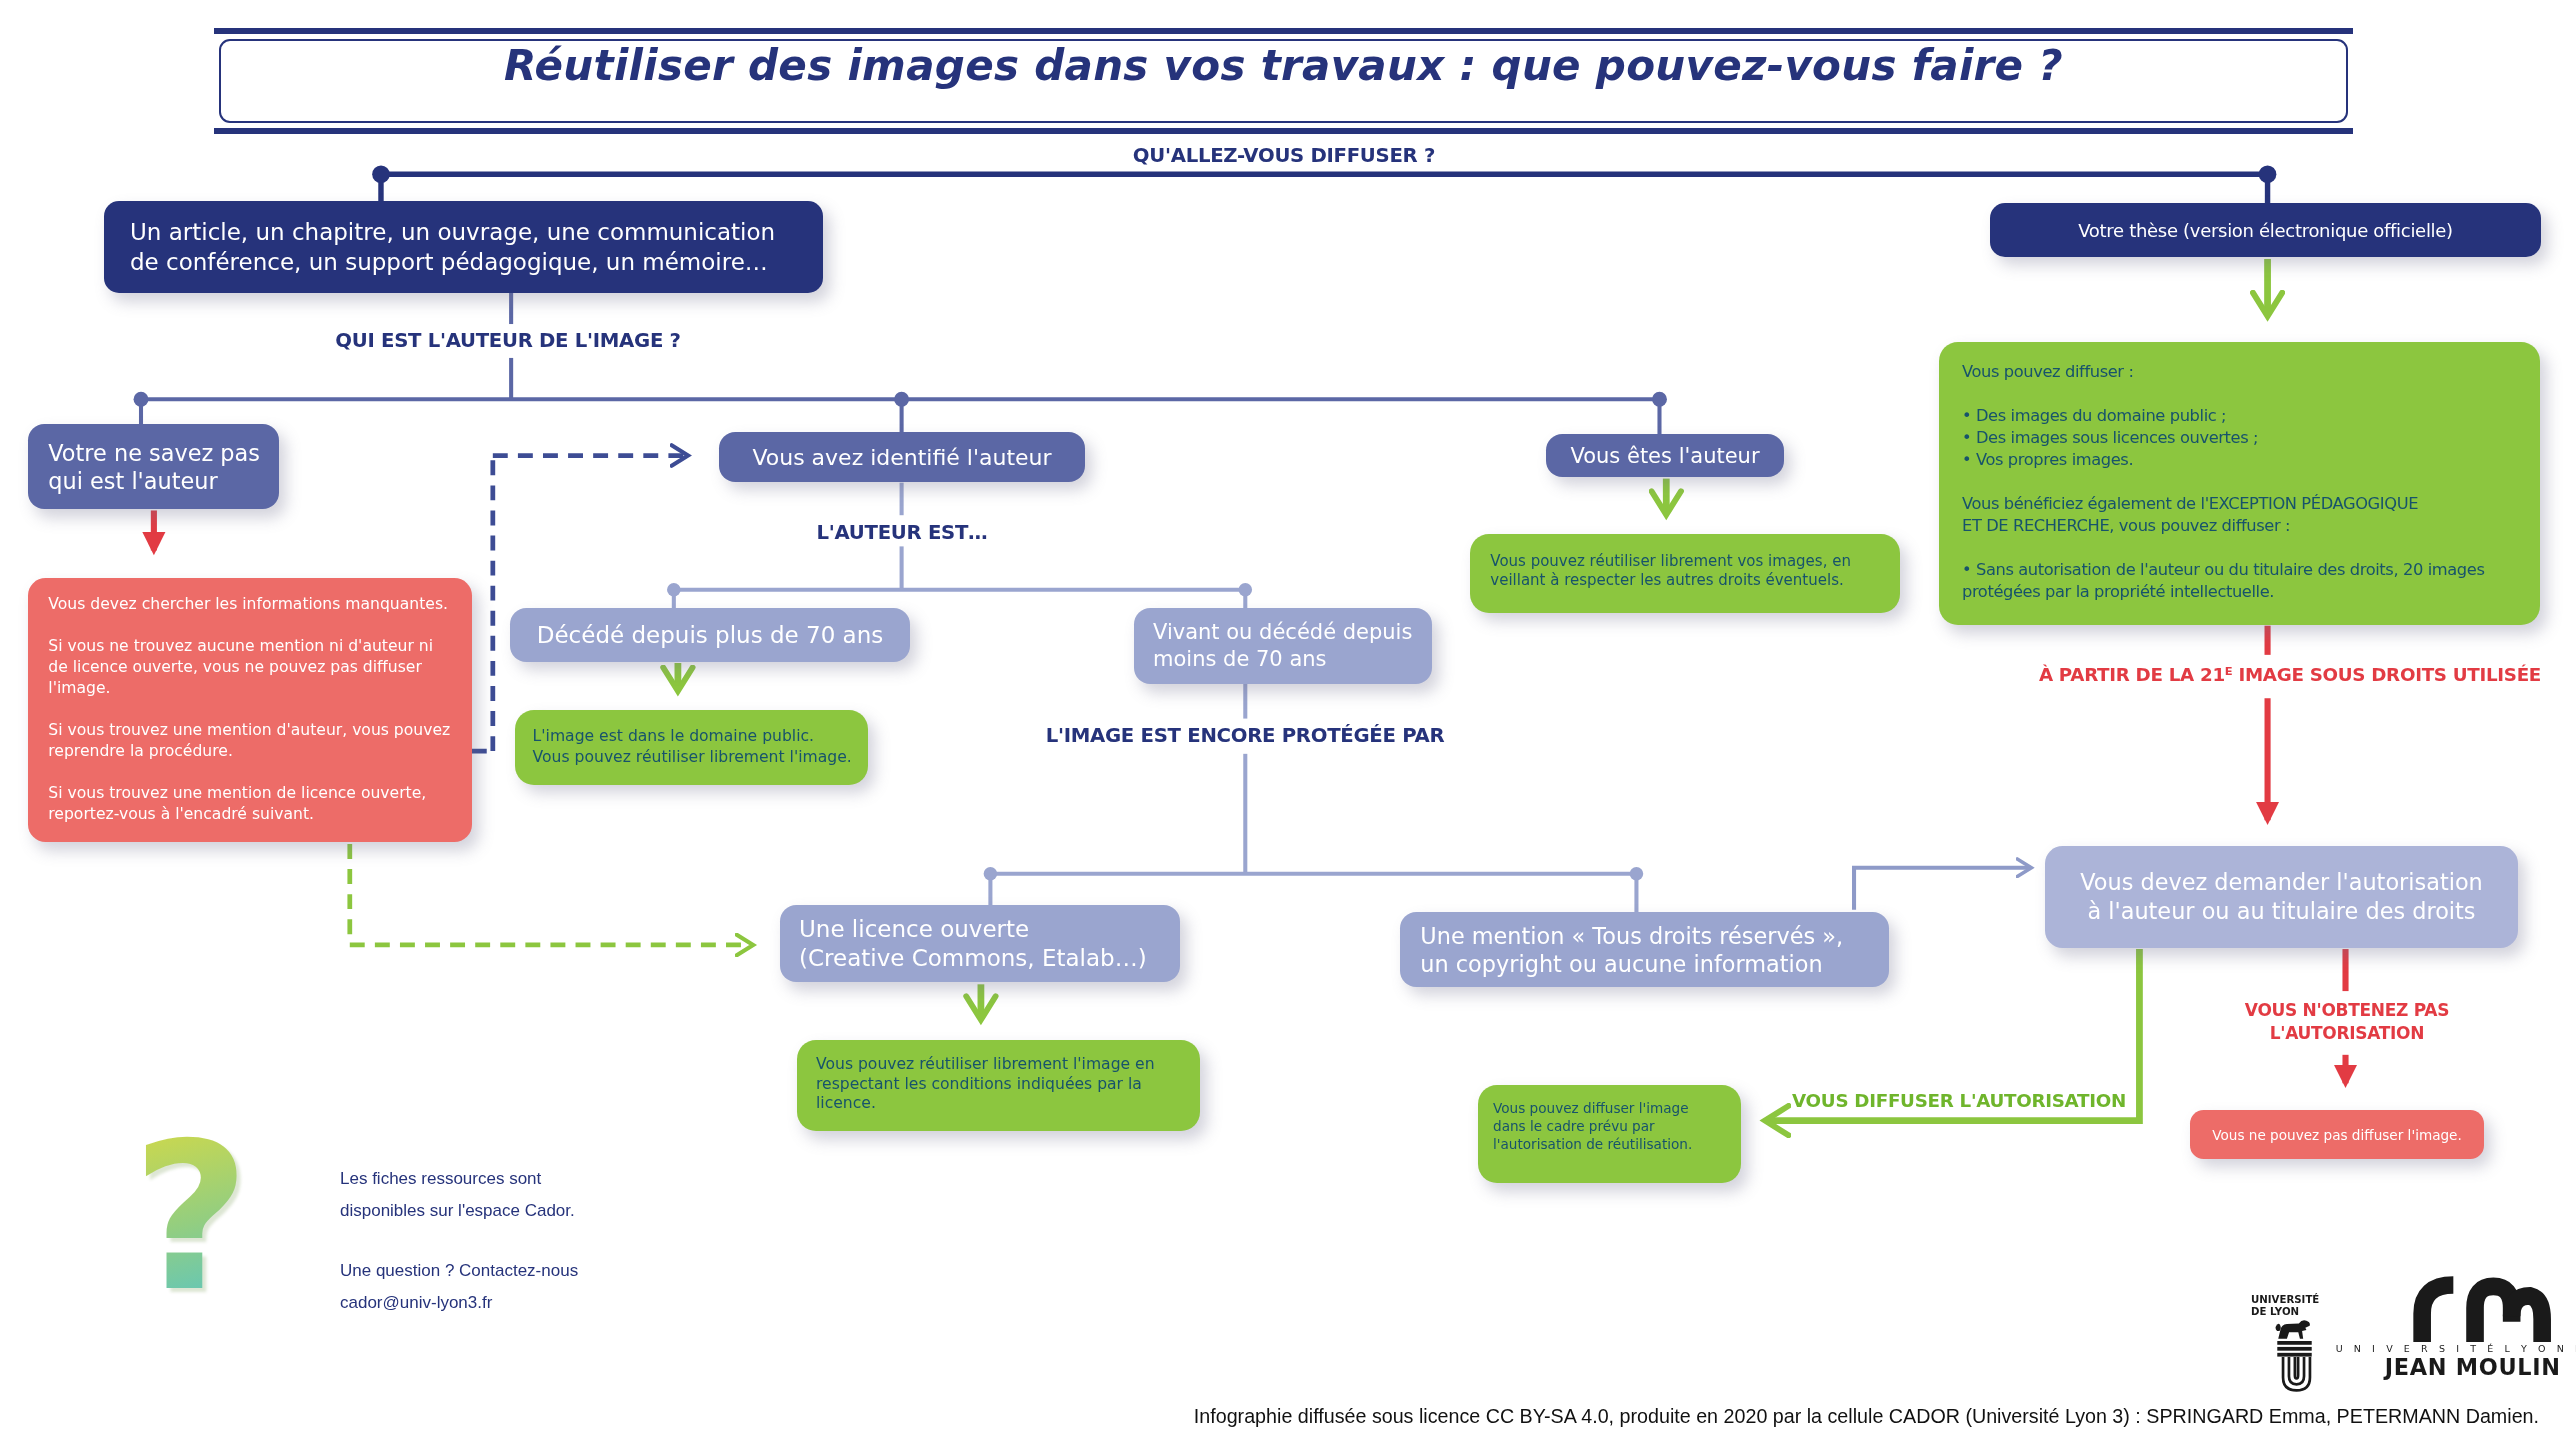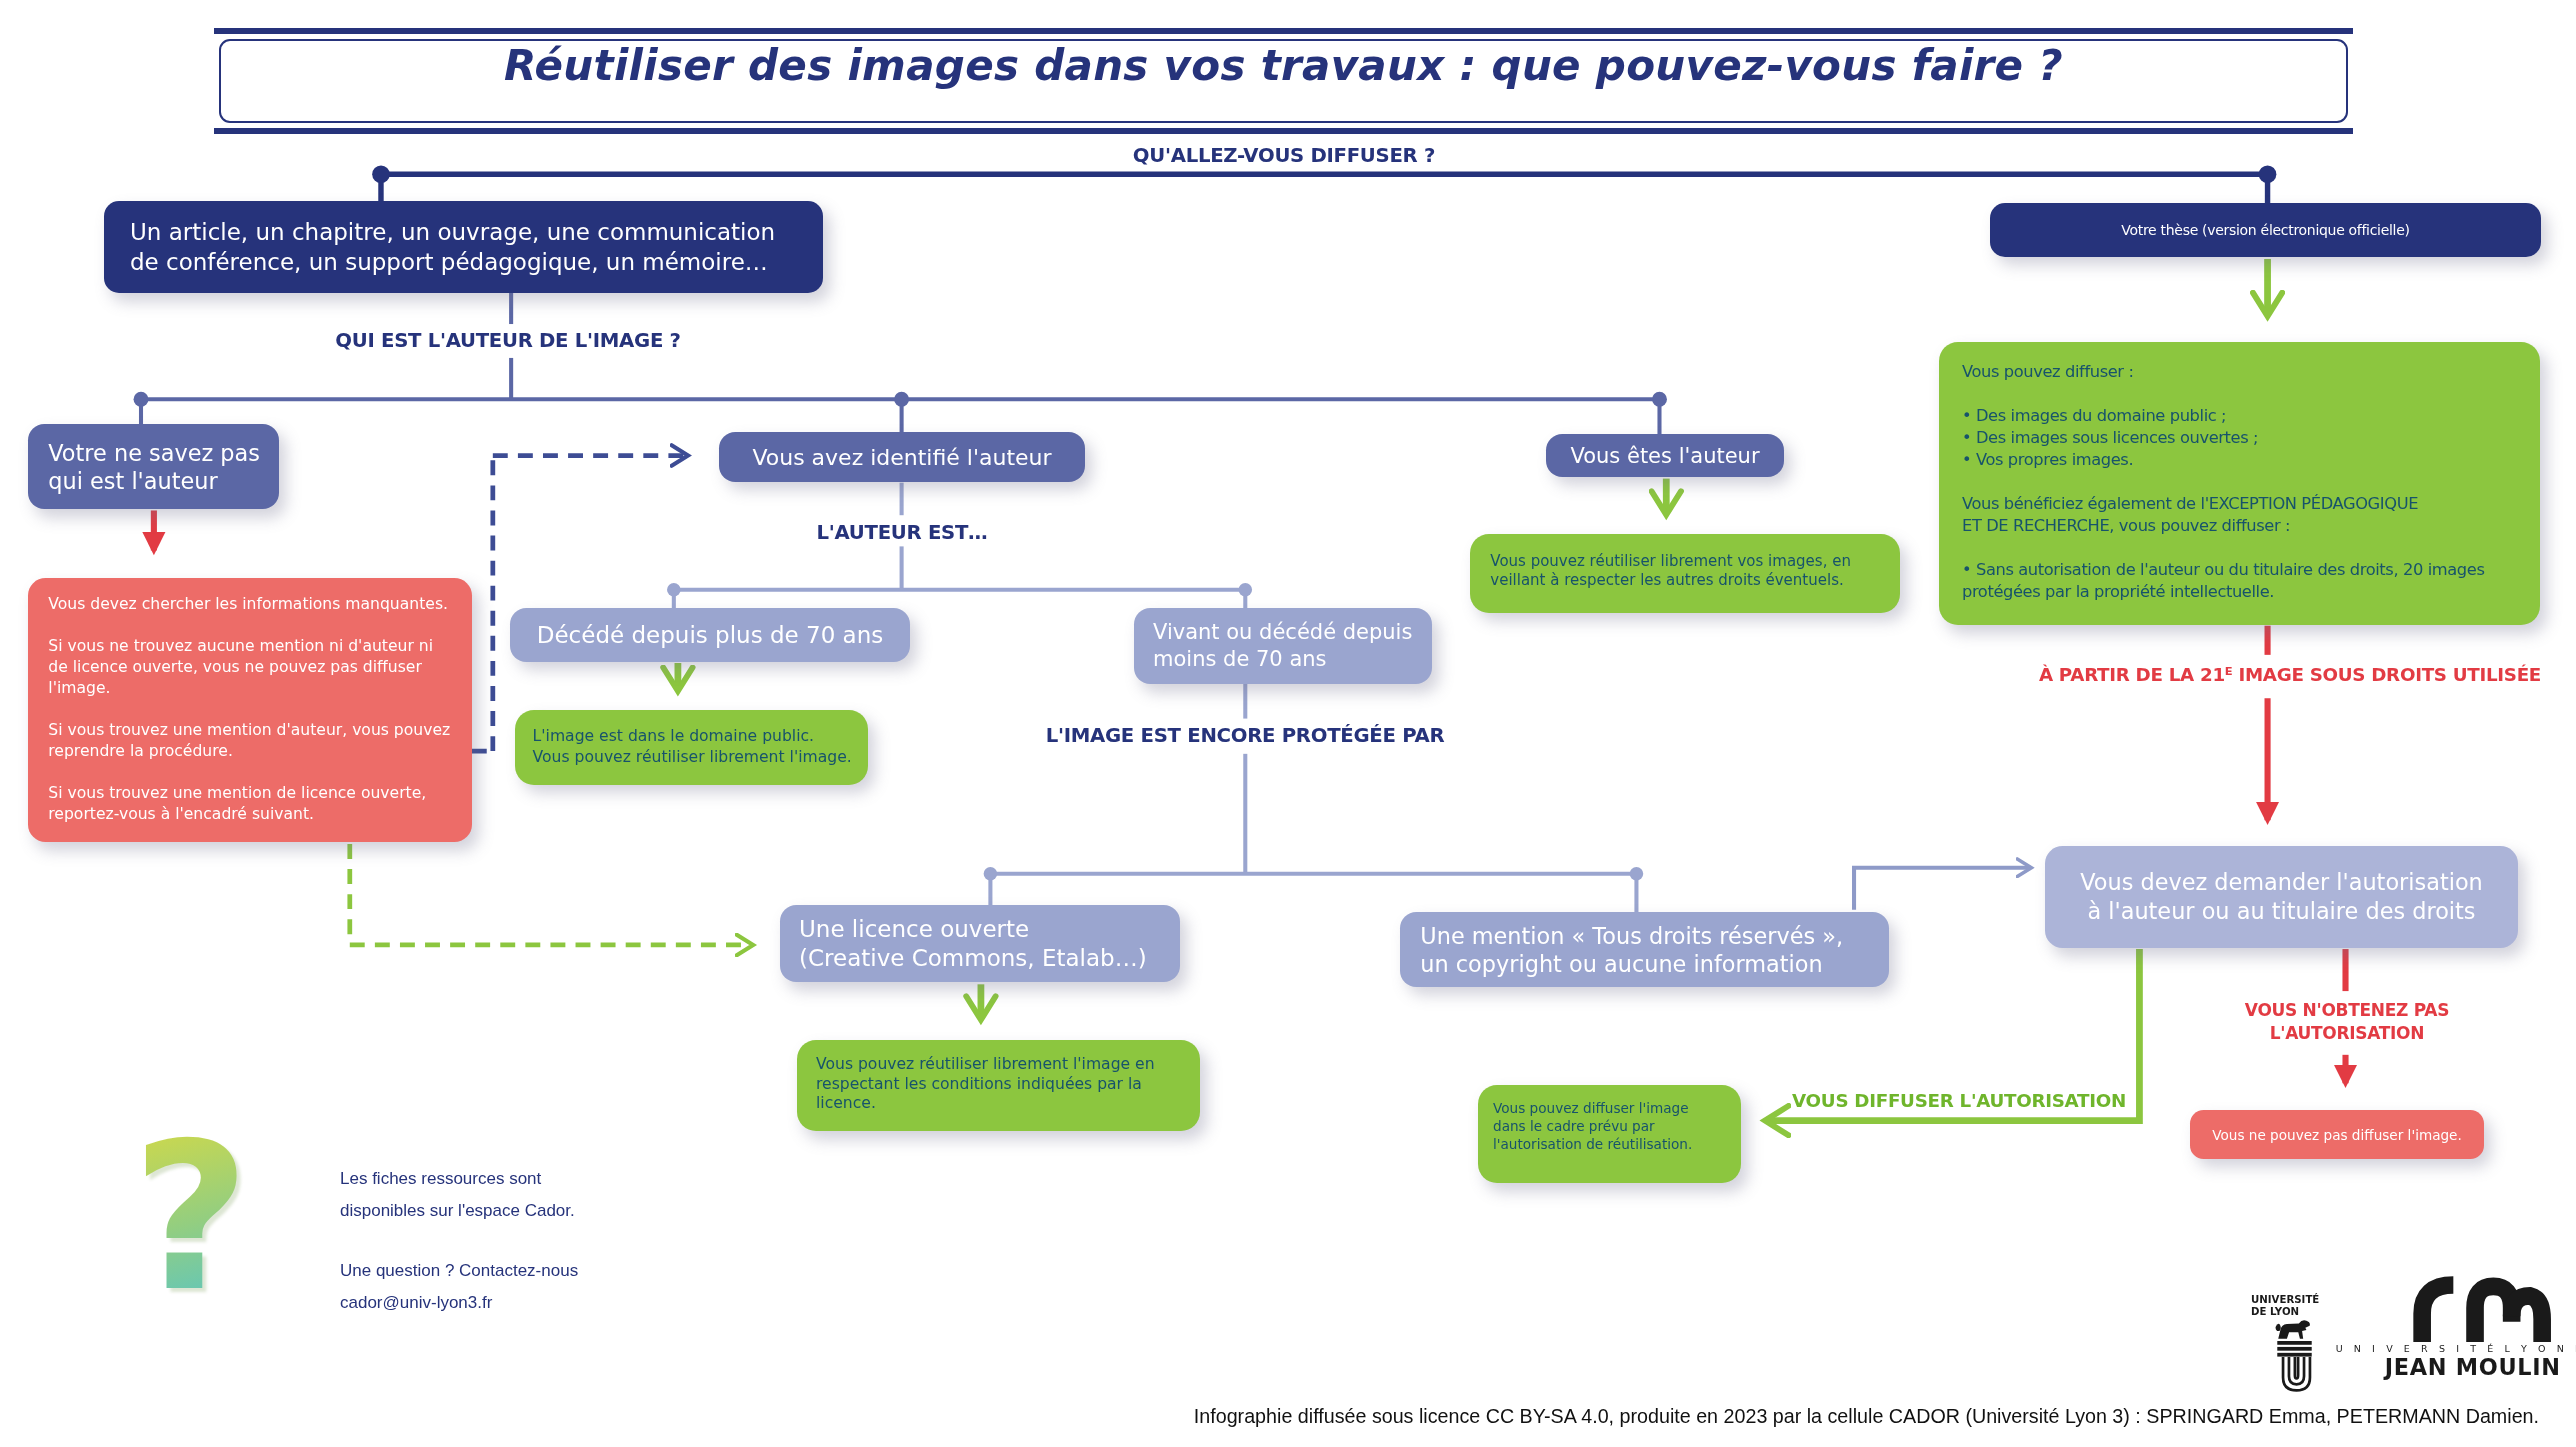--- a/index.html
+++ b/index.html
@@ -142,21 +142,21 @@
   <div class="lbl pre" style="left:508px;top:329px;font-size:19.7px;">QUI EST L'AUTEUR DE L'IMAGE ?</div>
   <div class="lbl pre" style="left:902px;top:521px;font-size:19.7px;">L'AUTEUR EST…</div>
   <div class="lbl pre" style="left:1245px;top:724px;font-size:19.7px;">L'IMAGE EST ENCORE PROTÉGÉE PAR</div>
   <div class="lbl lbl-red pre" style="left:2290px;top:664px;font-size:18.3px;">À PARTIR DE LA 21ᴱ IMAGE SOUS DROITS UTILISÉE</div>
   <div class="lbl lbl-red pre" style="left:2347px;top:999px;font-size:17px;line-height:23px;">VOUS N'OBTENEZ PAS
 L'AUTORISATION</div>
   <div class="lbl lbl-green pre" style="left:1959px;top:1090px;font-size:18.3px;">VOUS DIFFUSER L'AUTORISATION</div>
 
   <div class="box navy-box pre" style="left:104px;top:201px;width:719px;height:92px;padding:15.6px 26px;font-size:23px;line-height:30.5px;">Un article, un chapitre, un ouvrage, une communication
 de conférence, un support pédagogique, un mémoire…</div>
-  <div class="box navy-box center pre" style="left:1990px;top:203px;width:551px;height:54px;font-size:14px;letter-spacing:-0.3px;">Votre thèse (version électronique officielle)</div>
+  <div class="box navy-box center pre" style="left:1990px;top:203px;width:551px;height:54px;font-size:18px;letter-spacing:-0.3px;">Votre thèse (version électronique officielle)</div>
 
   <div class="box slate-box pre" style="left:28px;top:424px;width:251px;height:85px;padding:15px 20.3px;font-size:22.4px;line-height:28px;">Votre ne savez pas
 qui est l'auteur</div>
   <div class="box slate-box center pre" style="left:719px;top:432px;width:366px;height:50px;font-size:22px;">Vous avez identifié l'auteur</div>
   <div class="box slate-box center pre" style="left:1546px;top:434px;width:238px;height:43px;font-size:21px;">Vous êtes l'auteur</div>
 
   <div class="box salmon-box pre" style="left:28px;top:578px;width:444px;height:264px;padding:16.3px 20.3px;font-size:15.6px;line-height:21px;">Vous devez chercher les informations manquantes.
 
 Si vous ne trouvez aucune mention ni d'auteur ni
 de licence ouverte, vous ne pouvez pas diffuser
@@ -204,21 +204,21 @@
 dans le cadre prévu par
 l'autorisation de réutilisation.</div>
   <div class="box salmon-box center pre" style="left:2190px;top:1110px;width:294px;height:49px;font-size:13.6px;border-radius:13.6px;">Vous ne pouvez pas diffuser l'image.</div>
 
   <div class="qmark">?</div>
   <div class="help-text pre" style="top:1163px;">Les fiches ressources sont
 disponibles sur l'espace Cador.</div>
   <div class="help-text pre" style="top:1255px;">Une question ? Contactez-nous
 cador@univ-lyon3.fr</div>
 
-  <div class="footer">Infographie diffusée sous licence CC BY-SA 4.0, produite en 2023 par la cellule CADOR (Université Lyon 3) : SPRINGARD Emma, PETERMANN Damien.</div>
+  <div class="footer">Infographie diffusée sous licence CC BY-SA 4.0, produite en 2020 par la cellule CADOR (Université Lyon 3) : SPRINGARD Emma, PETERMANN Damien.</div>
 
   <div class="logos">
     <div class="udl">
       <div class="udl-name pre">UNIVERSITÉ
 DE LYON</div>
       <svg width="49" height="30" viewBox="0 0 72 44">
         <g fill="#1a1a1a">
           <path d="M6,40 L10,24 Q12,14 22,13 L44,12 Q50,4 58,7 Q66,10 64,16 L56,20 L58,24 L50,26 L52,40 L46,40 L43,28 L26,28 L22,40 Z"></path>
           <path d="M4,26 Q-2,20 4,14 Q8,10 10,16 Q12,22 8,26 Z"></path>
         </g>

